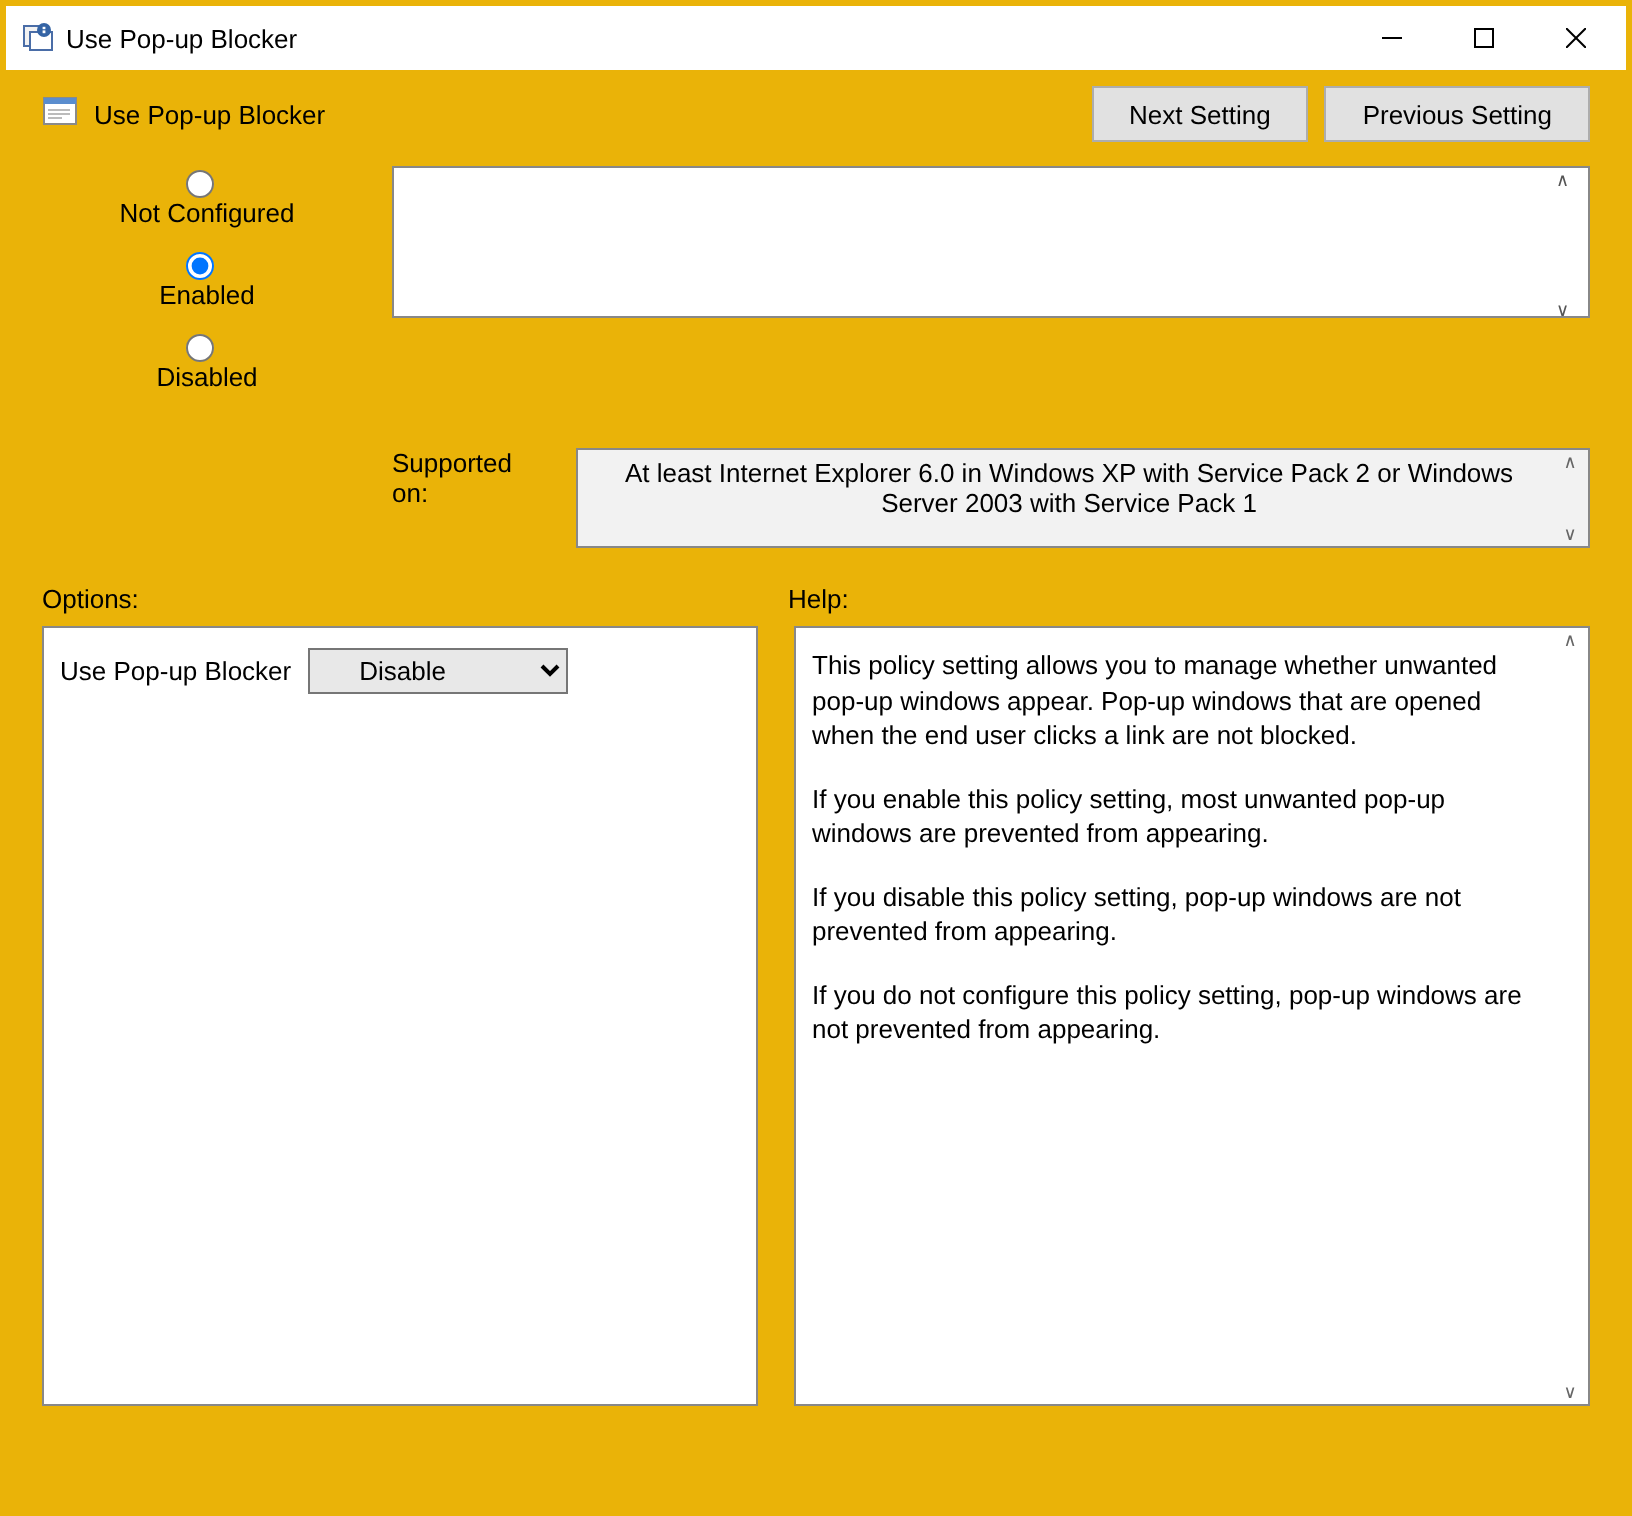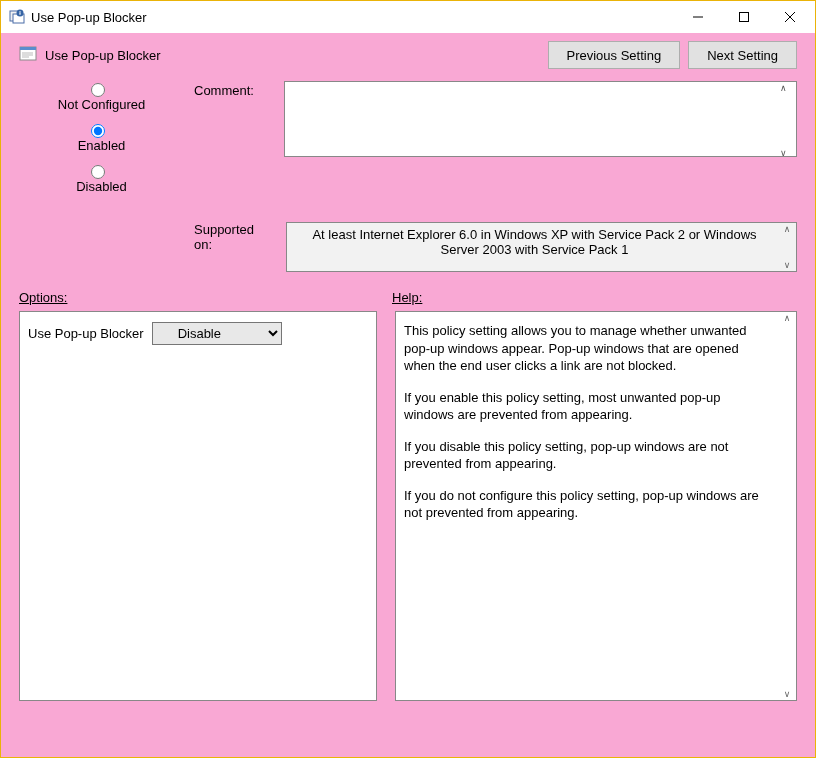--- a/index.html
+++ b/index.html
@@ -12,22 +12,22 @@
       font-size: 13px;
       color: #000;
       background: #fff;
       width: 816px;
       height: 758px;
       overflow: hidden;
     }
     .window {
       width: 816px;
       height: 758px;
-      border: 1px solid #eab308;
-      background: #f9a8d4;
+      border: 3px solid #eab308;
+      background: #eab308;
       display: flex;
       flex-direction: column;
     }
     .titlebar {
       height: 32px;
       display: flex;
       align-items: center;
       padding: 0 2px 0 8px;
       background: #fff;
     }
@@ -171,21 +171,20 @@
       display: flex;
       flex-direction: column;
       justify-content: space-between;
       font-size: 9px;
       color: #666;
     }
     .labels-row {
       display: flex;
       margin-top: 18px;
       margin-bottom: 6px;
-      text-decoration: underline;
     }
     .labels-row .options-lbl {
       width: 373px;
     }
     .panes-row {
       display: flex;
       gap: 18px;
       height: 390px;
     }
     .options-pane, .help-pane {
@@ -293,40 +292,39 @@
       <span class="policy-icon">
         <svg width="20" height="18" viewBox="0 0 20 18">
           <rect x="1" y="1" width="16" height="13" fill="#fff" stroke="#8a8a8a" stroke-width="1"></rect>
           <rect x="1" y="1" width="16" height="3" fill="#5a8dce"></rect>
           <line x1="3" y1="7" x2="14" y2="7" stroke="#bbb"></line>
           <line x1="3" y1="9" x2="14" y2="9" stroke="#bbb"></line>
           <line x1="3" y1="11" x2="10" y2="11" stroke="#bbb"></line>
         </svg>
       </span>
       <span class="policy-title">Use Pop-up Blocker</span>
+      <button class="nav-btn">Next Setting</button>
       <button class="nav-btn">Previous Setting</button>
-      <button class="nav-btn">Next Setting</button>
     </div>
 
     <div class="config-row">
       <div class="radio-col">
         <label class="radio-item">
           <input type="radio" name="state" style="">
           <span>Not Configured</span>
         </label>
         <label class="radio-item">
           <input type="radio" name="state" checked="" style="">
           <span>Enabled</span>
         </label>
         <label class="radio-item">
           <input type="radio" name="state" style="">
           <span>Disabled</span>
         </label>
       </div>
-      <div class="label-col">Comment:</div>
       <div class="field-col">
         <div class="textarea-wrap">
           <textarea class="comment-box" style=""></textarea>
           <div class="scroll-hint" style="top:2px;bottom:2px;">
             <span>∧</span>
             <span>∨</span>
           </div>
         </div>
       </div>
     </div>

